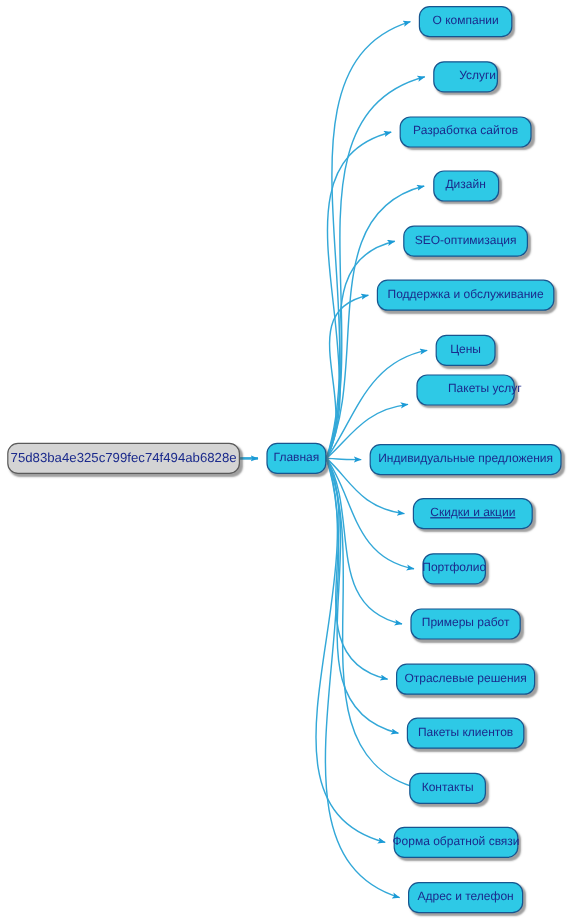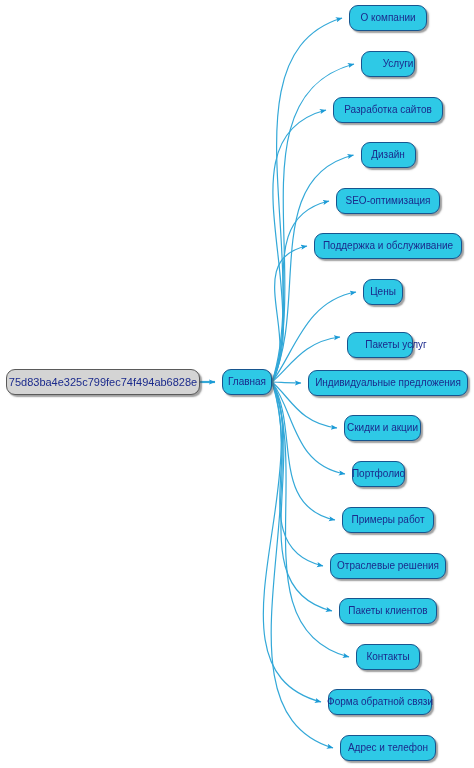--- a/index.html
+++ b/index.html
@@ -110,45 +110,45 @@
       </div>
       <div class="node node-leaf" style="width: 55px; left: 360.5px; top: 142px;">
         <span class="node-label">Дизайн</span>
       </div>
       <div class="node node-leaf" style="width: 104px; left: 336px; top: 188px;">
         <span class="node-label">SEO-оптимизация</span>
       </div>
       <div class="node node-leaf" style="width: 148px; left: 314px; top: 233px;">
         <span class="node-label">Поддержка и обслуживание</span>
       </div>
-      <div class="node node-leaf" style="width: 40px; left: 363px; top: 279px;">
+      <div class="node node-leaf" style="width: 50px; left: 363px; top: 279px;">
         <span class="node-label">Цены</span>
       </div>
-      <div class="node node-leaf" style="width: 66px; left: 347px; top: 332px; padding-left: 32px;">
+      <div class="node node-leaf" style="width: 82px; left: 347px; top: 312px; padding-left: 32px;">
         <span class="node-label">Пакеты услуг</span>
       </div>
       <div class="node node-leaf" style="width: 160px; left: 308px; top: 370px;">
         <span class="node-label">Индивидуальные предложения</span>
       </div>
-      <div class="node node-leaf" style="width: 77px; left: 344px; top: 415px;">
+      <div class="node node-leaf" style="width: 100px; left: 344px; top: 415px; text-decoration: underline;">
         <span class="node-label">Скидки и акции</span>
       </div>
       <div class="node node-leaf" style="width: 53px; left: 352px; top: 461px;">
         <span class="node-label">Портфолио</span>
       </div>
       <div class="node node-leaf" style="width: 92px; left: 342px; top: 507px;">
         <span class="node-label">Примеры работ</span>
       </div>
       <div class="node node-leaf" style="width: 116px; left: 330px; top: 553px;">
         <span class="node-label">Отраслевые решения</span>
       </div>
       <div class="node node-leaf" style="width: 98px; left: 339px; top: 598px;">
         <span class="node-label">Пакеты клиентов</span>
       </div>
-      <div class="node node-leaf" style="width: 64px; left: 356px; top: 644px;">
+      <div class="node node-leaf" style="width: 64px; left: 341px; top: 644px;">
         <span class="node-label">Контакты</span>
       </div>
       <div class="node node-leaf" style="width: 104px; left: 328px; top: 689px;">
         <span class="node-label">Форма обратной связи</span>
       </div>
       <div class="node node-leaf" style="width: 96px; left: 340px; top: 735px; text-align: center;">
         <span class="node-label">Адрес и телефон</span>
       </div>
     </div>
 </div>

